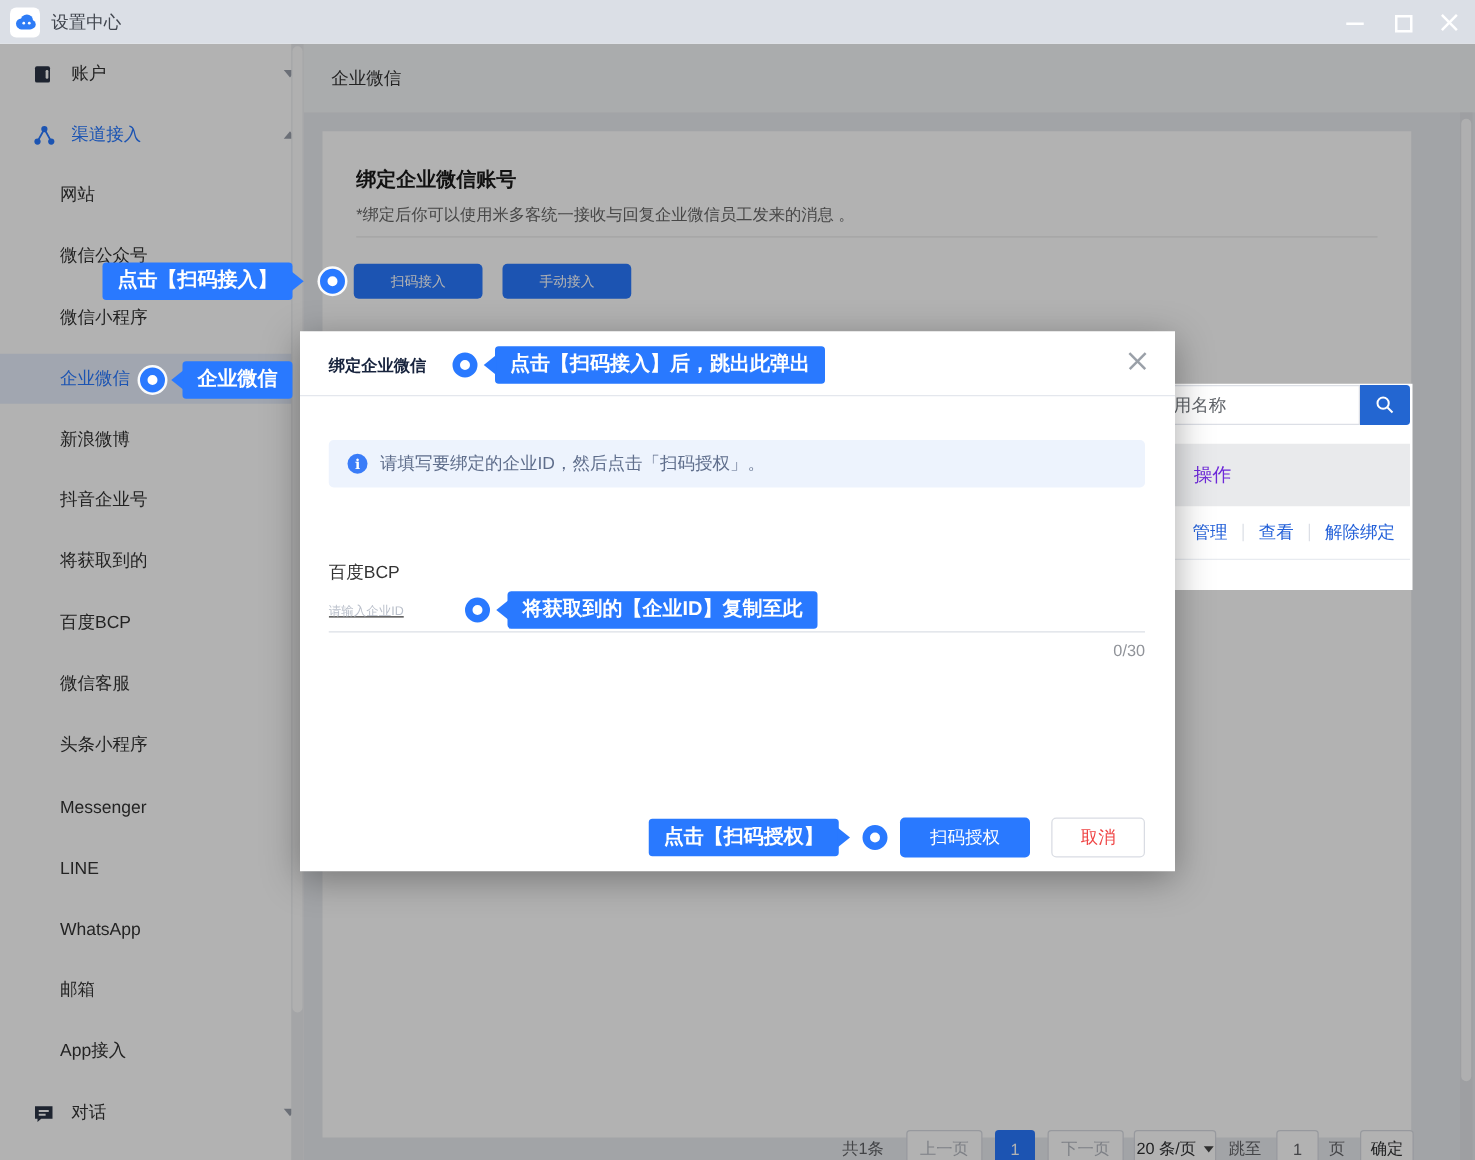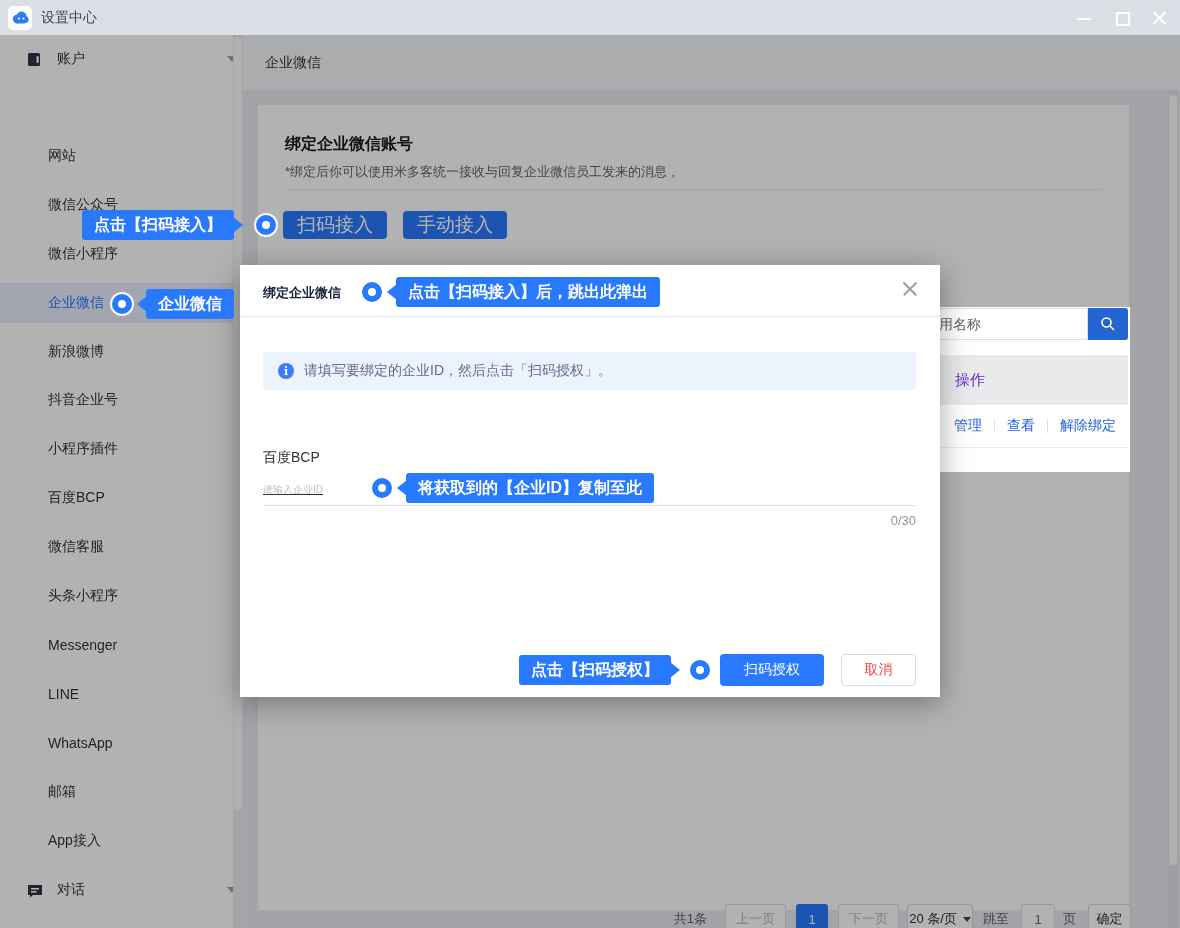--- a/index.html
+++ b/index.html
@@ -38,21 +38,21 @@
   .side-thumb{position:absolute;left:1px;top:2px;width:8px;height:773px;background:#fdfdfd;border-radius:4px;}
 
   .main{position:absolute;left:243px;top:0;width:937px;height:893px;background:#e9ebef;}
   .page-header{position:absolute;left:0;top:0;width:937px;height:55px;background:#f4f6f8;display:flex;align-items:center;}
   .page-header .t{margin-left:22px;font-size:14px;color:#333;}
   .card{position:absolute;left:15px;top:70px;width:871px;height:805px;background:#fff;}
   .card-title{position:absolute;left:27px;top:29px;font-size:16px;font-weight:bold;color:#1a1a1a;}
   .card-note{position:absolute;left:27px;top:58px;font-size:13px;color:#666;}
   .card-divider{position:absolute;left:27px;top:84px;width:817px;height:1px;background:#eaeaea;}
   .card-btns{position:absolute;left:25px;top:106px;display:flex;gap:16px;}
-  .btn-blue{height:28px;min-width:103px;background:#2979ff;color:#fff;font-size:19px;border:none;border-radius:4px;display:flex;align-items:center;justify-content:center;padding:0 14px;}
+  .btn-blue{height:28px;min-width:103px;background:#2979ff;color:#fff;font-size:11px;border:none;border-radius:4px;display:flex;align-items:center;justify-content:center;padding:0 14px;}
   .main-scroll{position:absolute;left:925px;top:55px;width:10px;height:838px;background:#e2e4e8;}
   .main-thumb{position:absolute;left:1px;top:5px;width:8px;height:770px;background:#fbfbfc;border-radius:4px;}
 
   
   .pagination{position:absolute;right:53px;top:834px;height:30px;display:flex;align-items:center;font-size:13px;color:#606266;}
   .pg-total{margin-right:18px;}
   .pg-btn{height:30px;background:#fff;border:1px solid #d9dce3;border-radius:3px;display:flex;align-items:center;justify-content:center;box-sizing:border-box;font-size:13px;}
   .pg-prev,.pg-next{width:61px;color:#b4b8c0;}
   .pg-page{width:32px;height:30px;background:#2979ff;color:#fff;border-radius:3px;display:flex;align-items:center;justify-content:center;margin:0 10px;}
   .pg-size{width:66px;margin-left:8px;color:#303133;gap:6px;}
@@ -132,40 +132,52 @@
     <div class="side-row side-group" style="top:4px">
       <span class="gicon">
         <svg width="16" height="15" viewBox="0 0 16 15">
             <rect x="1" y="1" width="12" height="13" rx="1.5" fill="#2b3445"></rect>
             <rect x="9.5" y="4" width="2.2" height="7" rx="1" fill="#fff"></rect>
           </svg>
       </span>
       <span class="lbl">账户</span>
       <span class="caret caret-down"></span>
     </div>
+    <div class="side-row side-group side-blue" style="top:53px">
+      <span class="gicon">
+        <svg width="17" height="17" viewBox="0 0 17 17">
+            <circle cx="8.5" cy="3.2" r="2.5" fill="#2979ff"></circle>
+            <circle cx="3" cy="13.2" r="2.5" fill="#2979ff"></circle>
+            <circle cx="14" cy="13.2" r="2.5" fill="#2979ff"></circle>
+            <path d="M8.5 3.2 L3 13.2 M8.5 3.2 L14 13.2" stroke="#2979ff" stroke-width="1.4" fill="none"></path>
+          </svg>
+      </span>
+      <span class="lbl">渠道接入</span>
+      <span class="caret caret-up"></span>
+    </div>
     <div class="side-row side-sub" style="top:101px">
         <span class="lbl">网站</span>
       </div>
     <div class="side-row side-sub" style="top:150px">
         <span class="lbl">微信公众号</span>
       </div>
     <div class="side-row side-sub" style="top:199px">
         <span class="lbl">微信小程序</span>
       </div>
     <div class="side-row side-sub side-active" style="top:248px">
         <span class="lbl">企业微信</span>
       </div>
     <div class="side-row side-sub" style="top:297px">
         <span class="lbl">新浪微博</span>
       </div>
     <div class="side-row side-sub" style="top:345px">
         <span class="lbl">抖音企业号</span>
       </div>
     <div class="side-row side-sub" style="top:394px">
-        <span class="lbl">小程序插件</span>
+        <span class="lbl">将获取到的</span>
       </div>
     <div class="side-row side-sub" style="top:443px">
         <span class="lbl">百度BCP</span>
       </div>
     <div class="side-row side-sub" style="top:492px">
         <span class="lbl">微信客服</span>
       </div>
     <div class="side-row side-sub" style="top:541px">
         <span class="lbl">头条小程序</span>
       </div>

